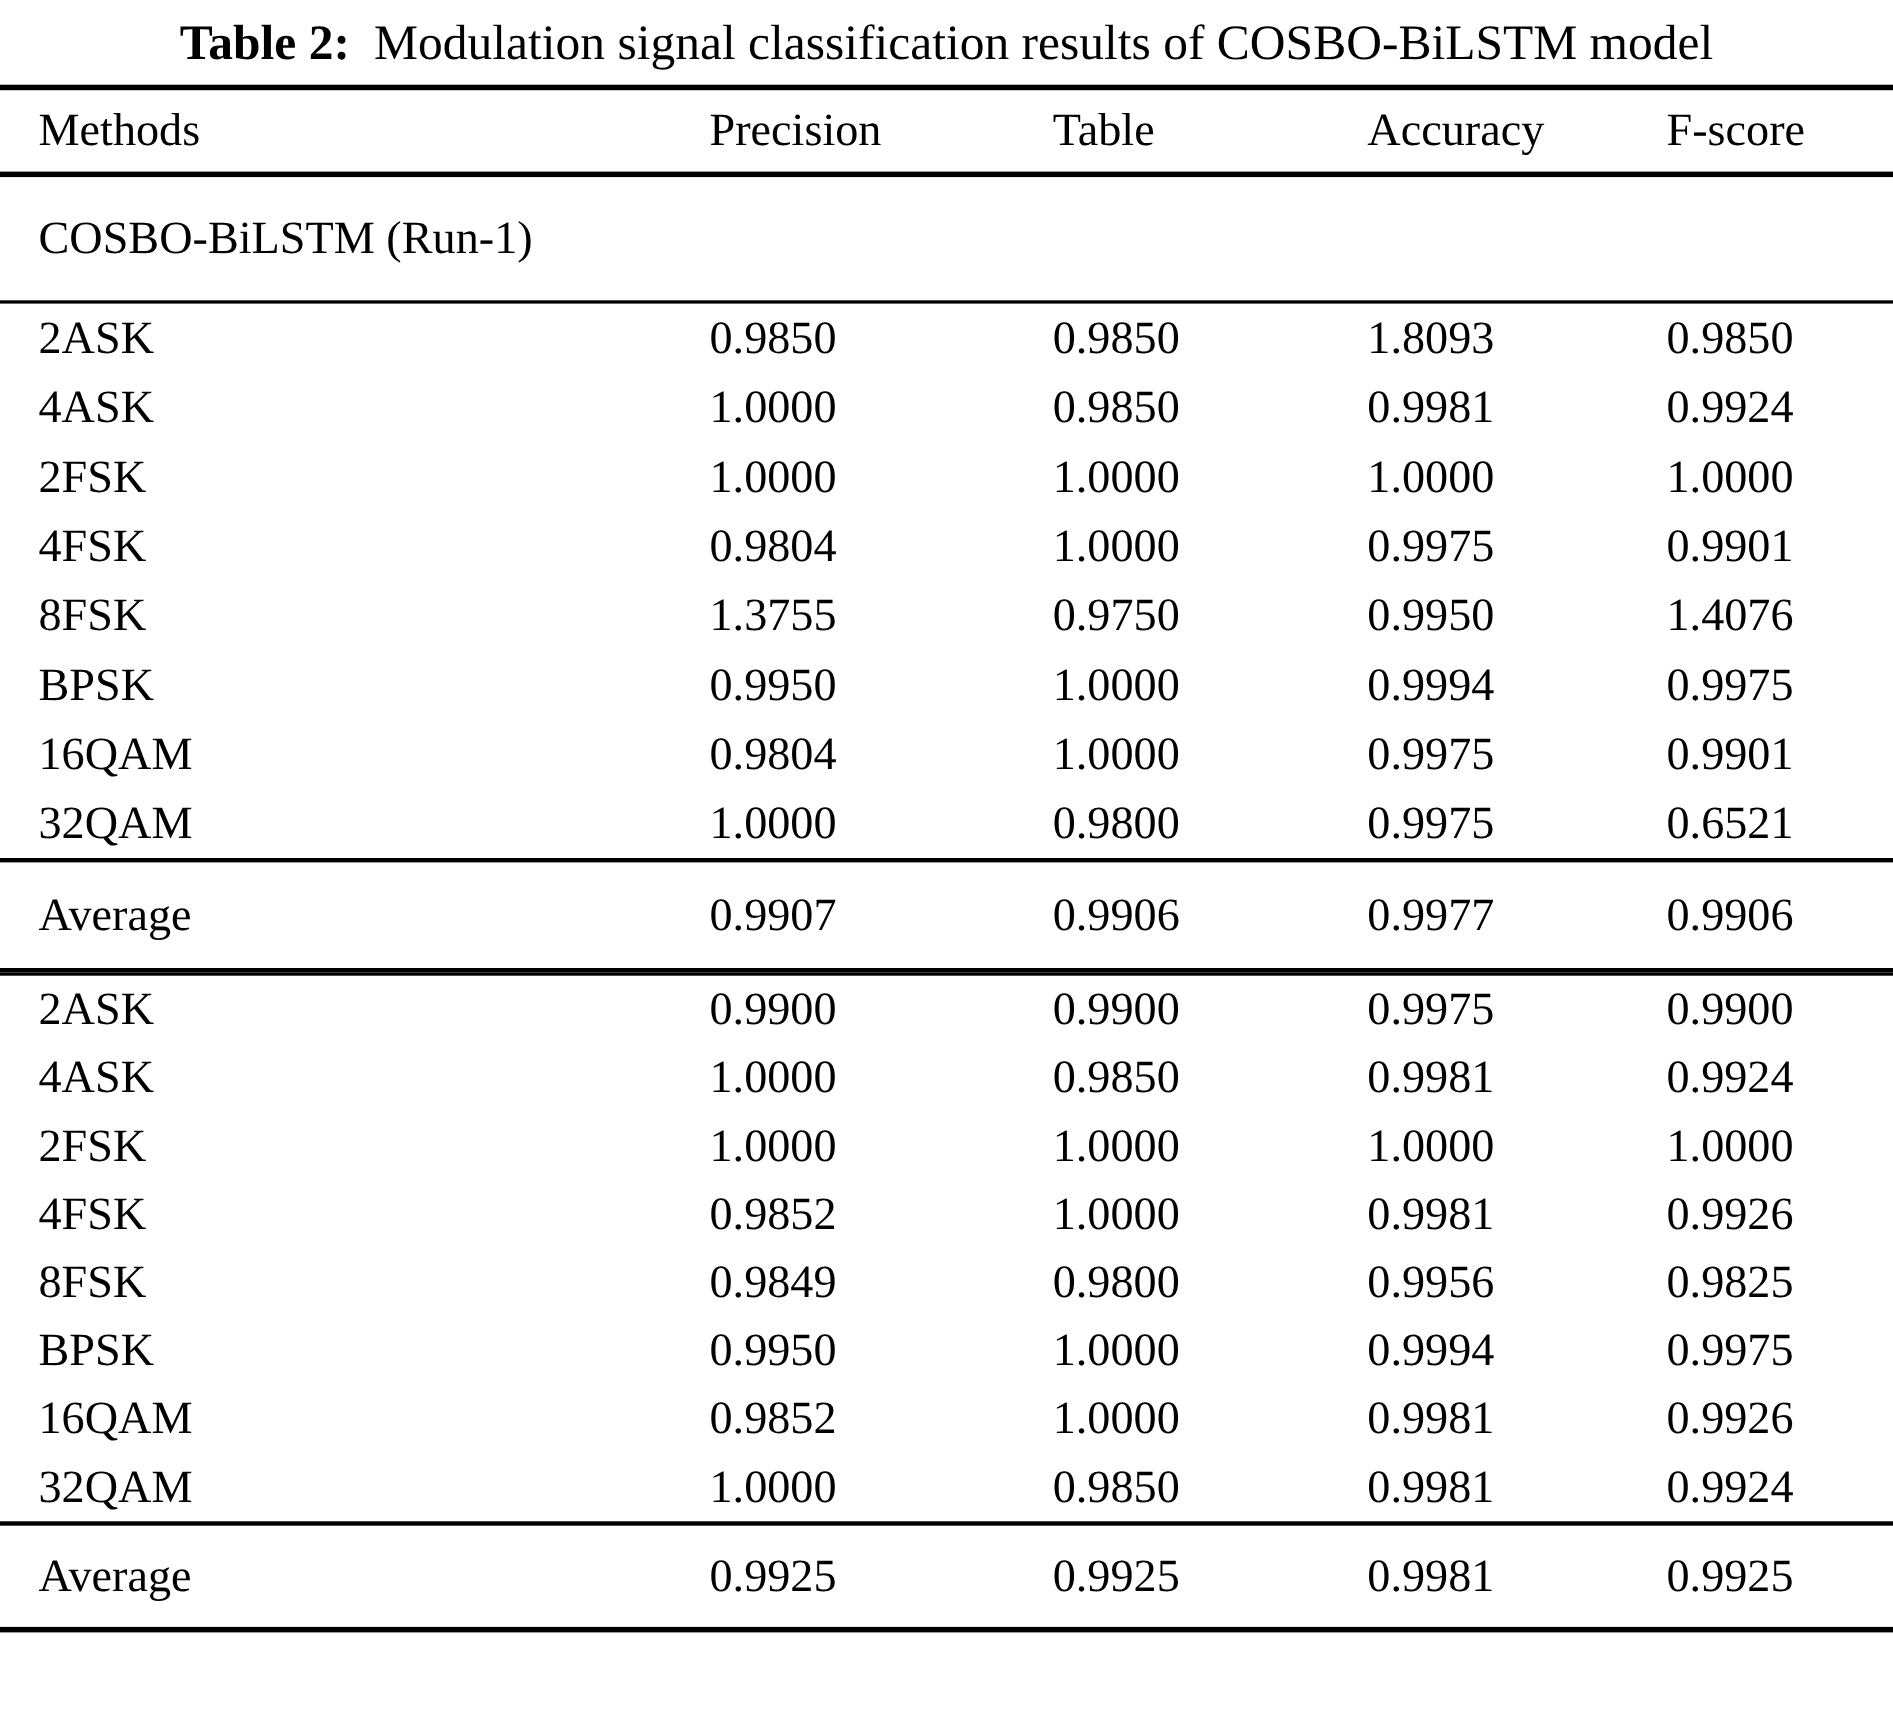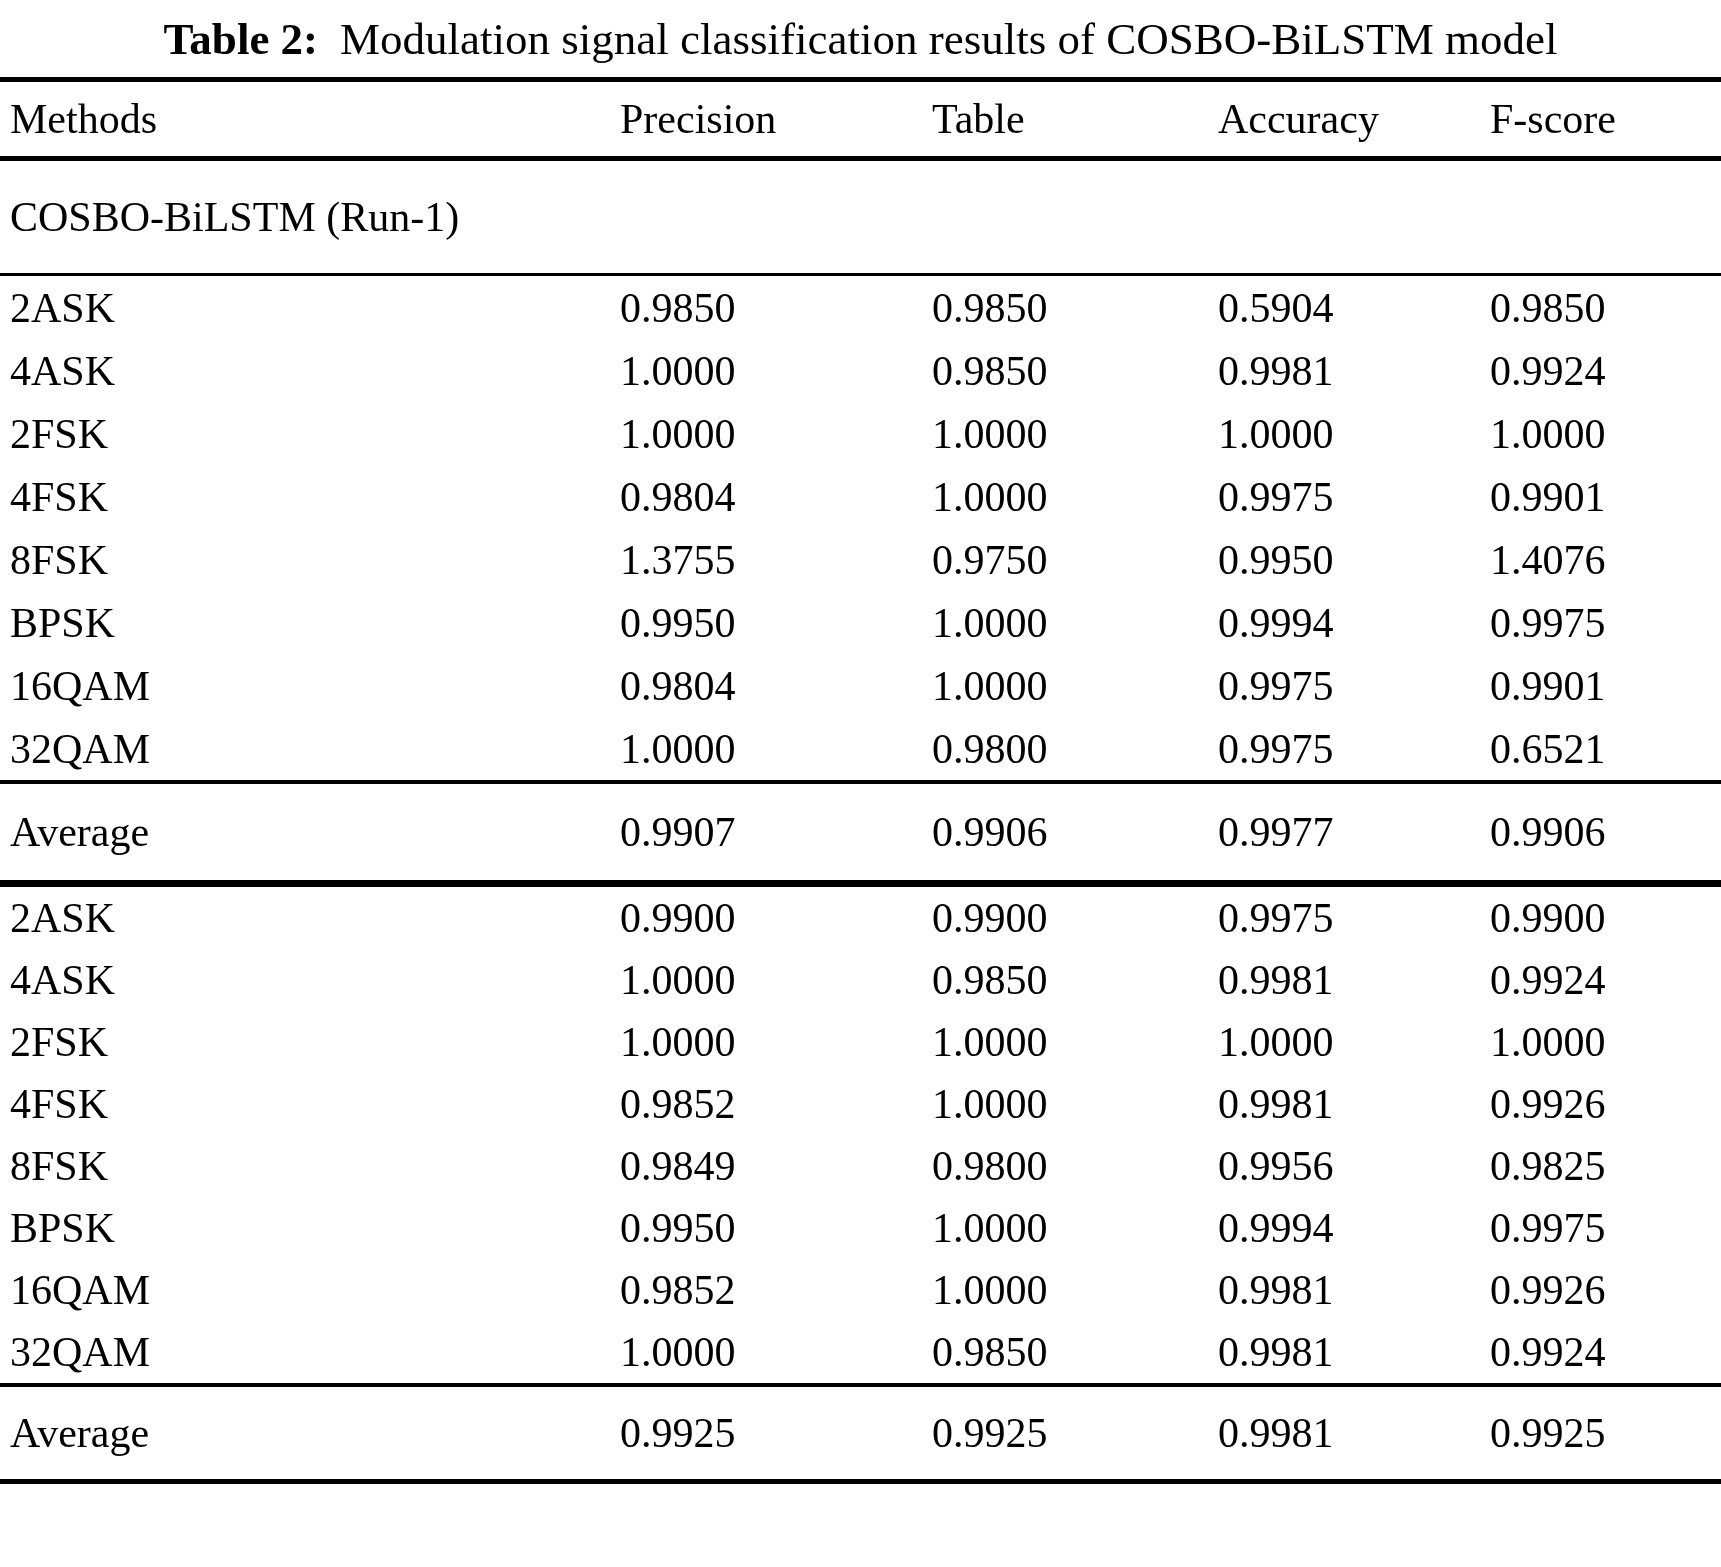--- a/index.html
+++ b/index.html
@@ -35,20 +35,21 @@
   .rule.thick { height: 5px; }
   .rule.mid   { height: 4px; }
   .rule.thin  { height: 3px; }
   .row {
     display: grid;
     grid-template-columns: 610px 312px 286px 272px 231px;
     align-items: center;
     padding-left: 10px;
     box-sizing: border-box;
     font-size: 42px;
+    margin-left: 25px;
   }
   .header-row   { height: 74px; }
   .section-row  { height: 112px; }
   .data-row     { height: 63px; }
   .data-row-2   { height: 62px; }
   .avg-row      { height: 96px; }
   .avg-row-2    { height: 92px; }
   .cell {
     white-space: nowrap;
     overflow: visible;
@@ -79,21 +80,21 @@
   <div class="row section-row">
     <div class="cell">COSBO-BiLSTM (Run-1)</div>
   </div>
 
   <div class="rule thin"></div>
 
   <div class="row data-row">
     <div class="cell">2ASK</div>
     <div class="cell">0.9850</div>
     <div class="cell">0.9850</div>
-    <div class="cell">0.5904</div>
+    <div class="cell">1.8093</div>
     <div class="cell">0.9850</div>
   </div>
   <div class="row data-row">
     <div class="cell">4ASK</div>
     <div class="cell">1.0000</div>
     <div class="cell">0.9850</div>
     <div class="cell">0.9981</div>
     <div class="cell">0.9924</div>
   </div>
   <div class="row data-row">

